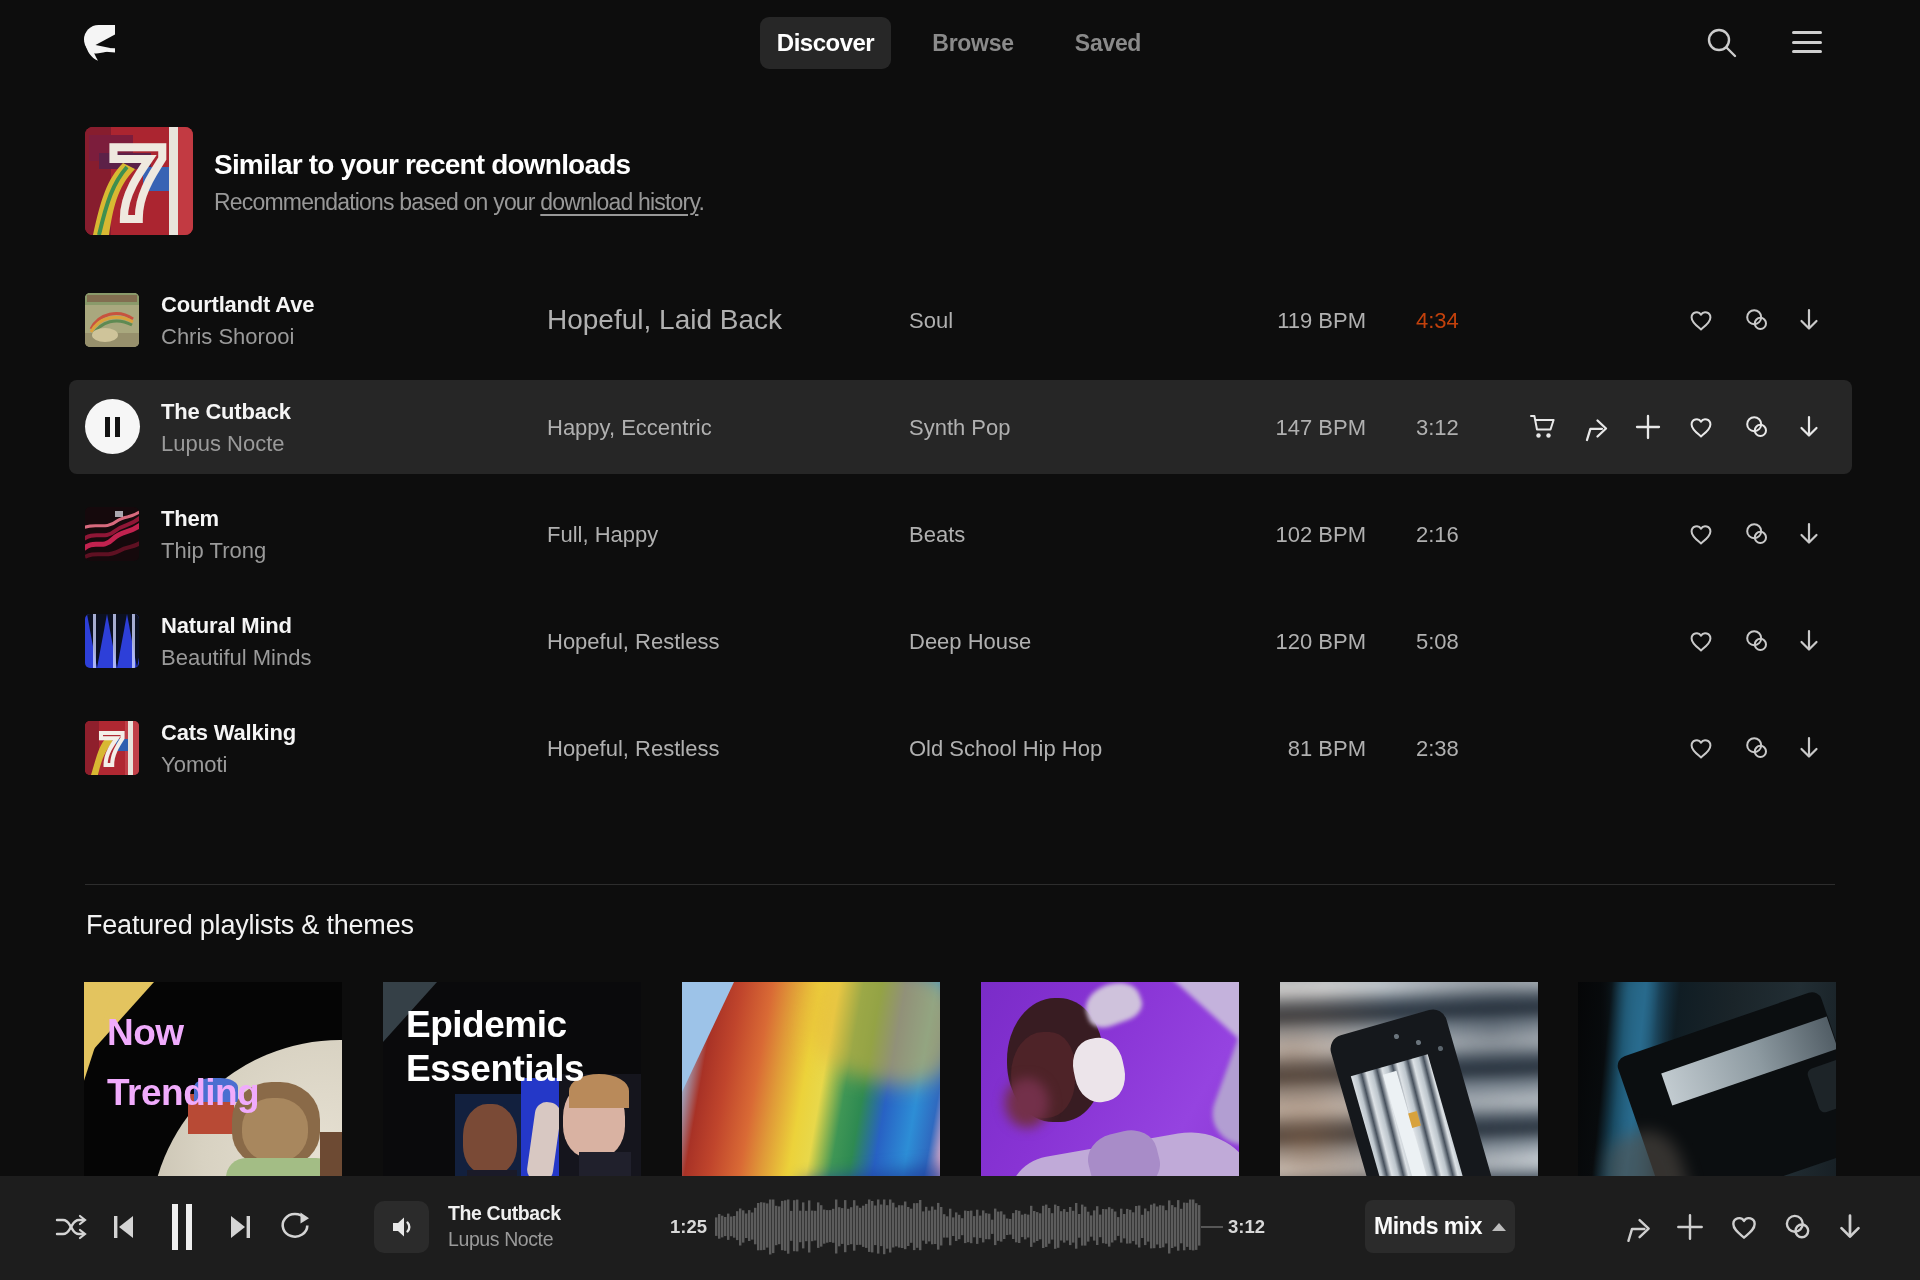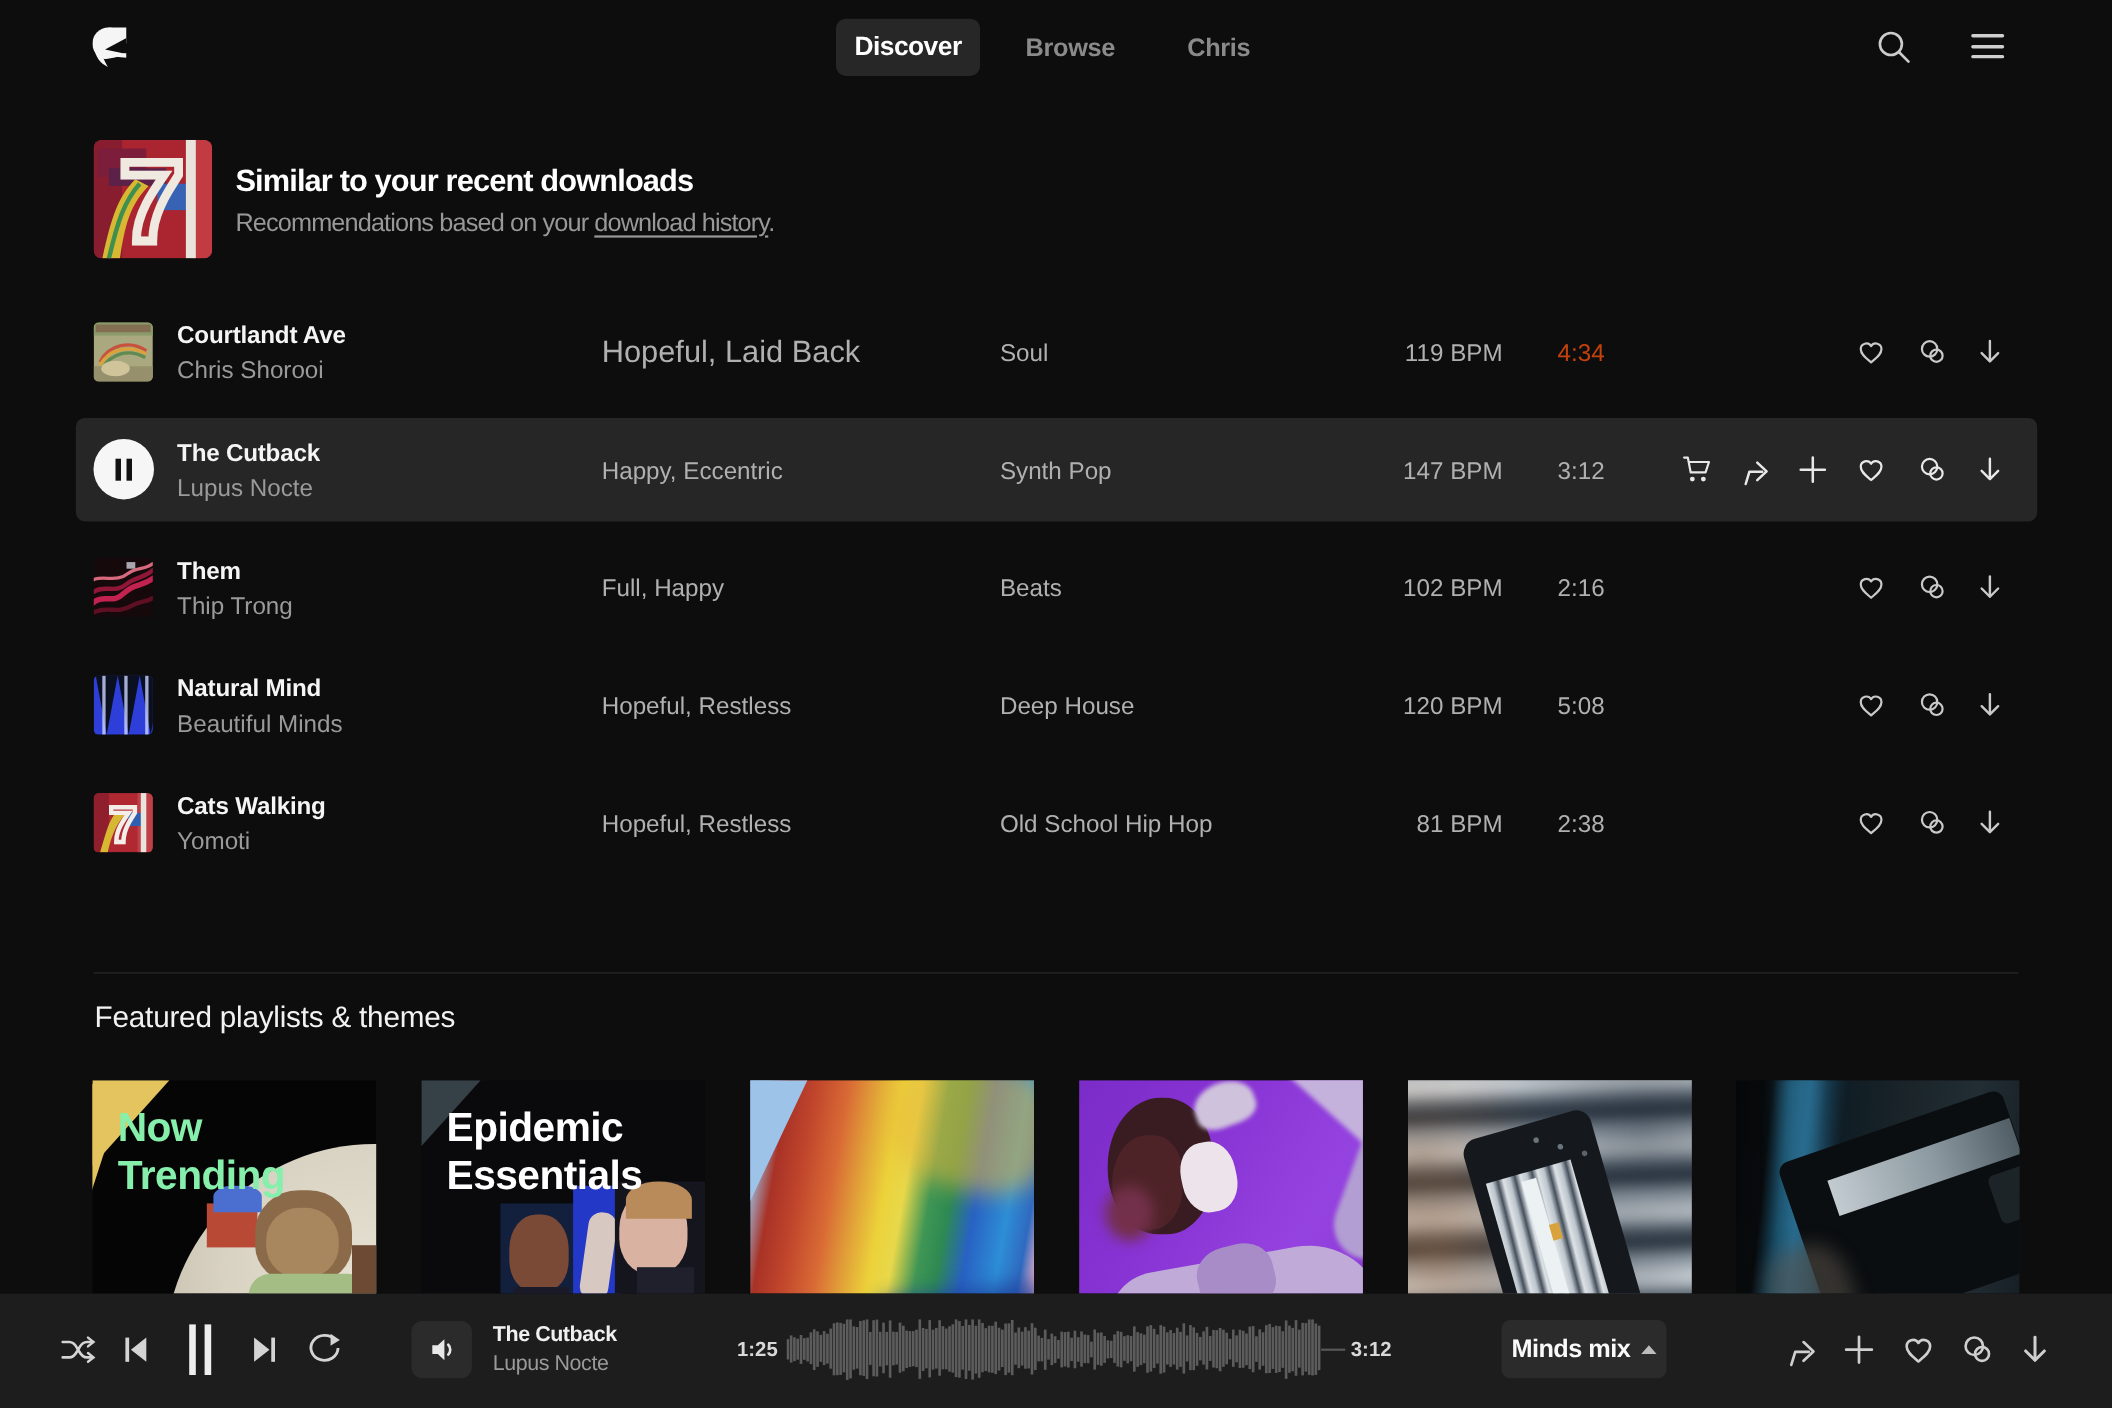--- a/index.html
+++ b/index.html
@@ -21,21 +21,21 @@
     <path d="M1.2,19 C3,28 7,33.5 14,36.8 C11.2,31.8 9.4,28 8.4,23.2 Z" fill="#f5f5f5"></path>
   </svg>
 
   <div class="abs" style="left:760px;top:17px;width:131px;height:52px;background:#272727;border-radius:9px;display:flex;align-items:center;justify-content:center;">
     <span style="font-size:24px;font-weight:700;color:#fff;letter-spacing:-0.5px;">Discover</span>
   </div>
   <div class="abs" style="left:920px;top:17px;width:106px;height:52px;display:flex;align-items:center;justify-content:center;">
     <span style="font-size:23px;font-weight:600;color:#8a8a8a;letter-spacing:-0.3px;">Browse</span>
   </div>
   <div class="abs" style="left:1055px;top:17px;width:106px;height:52px;display:flex;align-items:center;justify-content:center;">
-    <span style="font-size:23px;font-weight:600;color:#8a8a8a;letter-spacing:-0.3px;">Chris</span>
+    <span style="font-size:23px;font-weight:600;color:#8a8a8a;letter-spacing:-0.3px;">Saved</span>
   </div>
 
   <svg class="abs" style="left:1705px;top:26px" width="32" height="32" viewBox="0 0 32 32" fill="none" stroke="#cccccc" stroke-width="2.4">
     <circle cx="14" cy="14" r="10"></circle>
     <line x1="21.5" y1="21.5" x2="30" y2="30" stroke-linecap="round"></line>
   </svg>
   <div class="abs" style="left:1792px;top:31px;width:30px;height:3px;background:#cfcfcf;border-radius:2px;"></div>
   <div class="abs" style="left:1792px;top:41px;width:30px;height:3px;background:#cfcfcf;border-radius:2px;"></div>
   <div class="abs" style="left:1792px;top:50px;width:30px;height:3px;background:#cfcfcf;border-radius:2px;"></div>
 
@@ -201,21 +201,21 @@
 <div class="abs" style="left:0;top:0;width:258px;height:258px;background:#050505;"></div>
 <div class="abs" style="left:0;top:0;width:0;height:0;border-top:78px solid #e3c45f;border-right:70px solid transparent;"></div>
 <div class="abs" style="left:-10px;top:0;width:40px;height:120px;background:#e3c45f;transform:rotate(18deg);transform-origin:top left;"></div>
 <div class="abs" style="left:66px;top:58px;width:380px;height:380px;border-radius:50%;background:radial-gradient(circle at 45% 30%, #e6e0d2 0%, #d8d2c2 35%, #c5bead 60%, #a89f8a 100%);overflow:hidden;"></div>
 <div class="abs" style="left:104px;top:112px;width:46px;height:40px;background:#b84a35;"></div>
 <div class="abs" style="left:110px;top:96px;width:44px;height:24px;background:#4a6fd0;border-radius:40% 40% 0 0;"></div>
 <div class="abs" style="left:148px;top:100px;width:88px;height:84px;background:#8a6a48;border-radius:45% 45% 40% 40%;"></div>
 <div class="abs" style="left:158px;top:116px;width:66px;height:64px;background:#a8875e;border-radius:46%;"></div>
 <div class="abs" style="left:142px;top:176px;width:116px;height:82px;background:#a3bd85;border-radius:20px 26px 0 0;"></div>
 <div class="abs" style="left:236px;top:150px;width:22px;height:108px;background:#6d4a33;"></div>
-<div class="abs" style="left:23px;top:21px;font-size:37px;line-height:44px;font-weight:700;color:#86efac;letter-spacing:-0.5px;">Now<br>Trending</div>
+<div class="abs" style="left:23px;top:21px;font-size:37px;line-height:60px;font-weight:700;color:#f0abfc;letter-spacing:-0.5px;">Now<br>Trending</div>
 </div>
 <div class="abs card" style="left:383px;">
 <div class="abs" style="left:0;top:0;width:258px;height:258px;background:#0a0a0c;"></div>
 <div class="abs" style="left:0;top:0;width:0;height:0;border-top:60px solid #3d4a52;border-right:54px solid transparent;opacity:.85;"></div>
 <div class="abs" style="left:72px;top:112px;width:70px;height:146px;background:#12203e;"></div>
 <div class="abs" style="left:80px;top:122px;width:54px;height:70px;background:#7a4a36;border-radius:45% 45% 40% 40%;"></div>
 <div class="abs" style="left:84px;top:188px;width:50px;height:70px;background:#1a1a28;"></div>
 <div class="abs" style="left:138px;top:96px;width:44px;height:162px;background:#2438c8;"></div>
 <div class="abs" style="left:148px;top:120px;width:26px;height:80px;background:#d8c8c2;border-radius:12px;transform:rotate(8deg);"></div>
 <div class="abs" style="left:176px;top:92px;width:82px;height:166px;background:#15151d;"></div>

